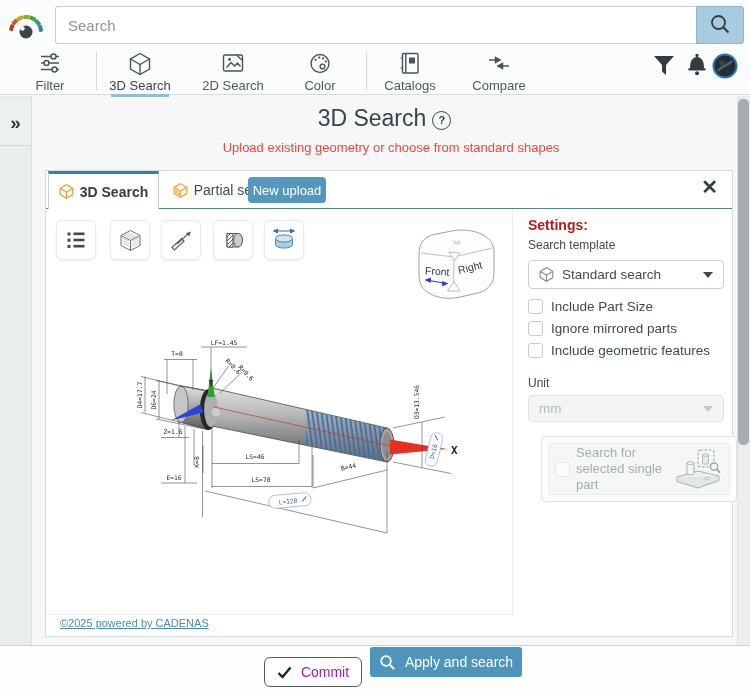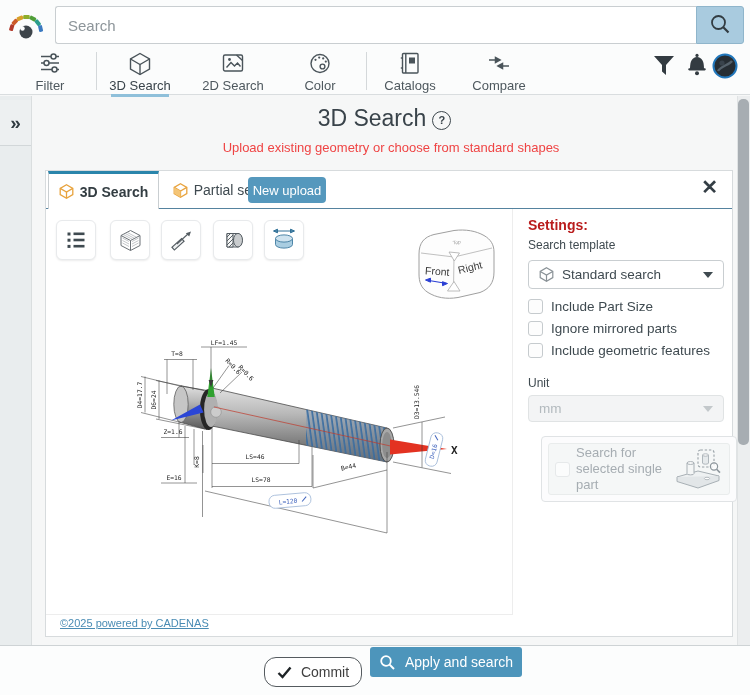--- a/index.html
+++ b/index.html
@@ -52,21 +52,21 @@
   .chk-row span{font-size:13.5px;color:#3f4a50;white-space:nowrap;}
   .big-btn{position:absolute;left:455px;top:265px;width:196px;height:66px;box-sizing:border-box;border:1px solid #e0e3e5;border-radius:4px;background:#fcfcfd;padding:6px;margin-left:40px;}
   .big-inner{width:100%;height:100%;box-sizing:border-box;background:#f5f7f7;border:1px solid #e9ecec;border-radius:3px;display:flex;align-items:center;gap:6px;padding:4px 6px;}
   .chk.dis{border-color:#e6e9ea;background:#fbfcfc;}
   .big-inner .txt{font-size:13px;line-height:1.22;color:#a6adb2;width:92px;}
   
   .sb-track{position:absolute;left:737px;top:96px;width:13px;height:599px;background:#eceeef;border-left:1px solid #e0e3e4;box-sizing:border-box;}
   .sb-thumb{position:absolute;left:738px;top:99px;width:11px;height:346px;background:#a7adb2;border-radius:5px;cursor:pointer;}
   
   .footer{position:absolute;left:0;top:645px;width:750px;height:50px;background:#fcfdfd;border-top:1px solid #ced3d5;box-sizing:border-box;}
-  .btn-commit{position:absolute;left:264px;top:11px;width:98px;height:30px;box-sizing:border-box;background:#fff;border:1px solid #555b5f;border-radius:12px;display:flex;align-items:center;justify-content:center;gap:9px;font-size:14px;color:#404040;cursor:pointer;}
+  .btn-commit{position:absolute;left:264px;top:11px;width:98px;height:30px;box-sizing:border-box;background:#fff;border:1px solid #555b5f;border-radius:6px;display:flex;align-items:center;justify-content:center;gap:9px;font-size:14px;color:#a21caf;cursor:pointer;}
   .btn-apply{position:absolute;left:370px;top:1px;width:152px;height:30px;background:#4d95bb;border-radius:3px;display:flex;align-items:center;justify-content:center;gap:9px;font-size:14px;color:#fff;cursor:pointer;}
   svg text{font-family:"DejaVu Sans Mono",monospace;}
   svg text.ui{font-family:"Liberation Sans",sans-serif;}
 </style>
 </head>
 <body>
 
 <div id="app">
 
   <div class="topbar">

